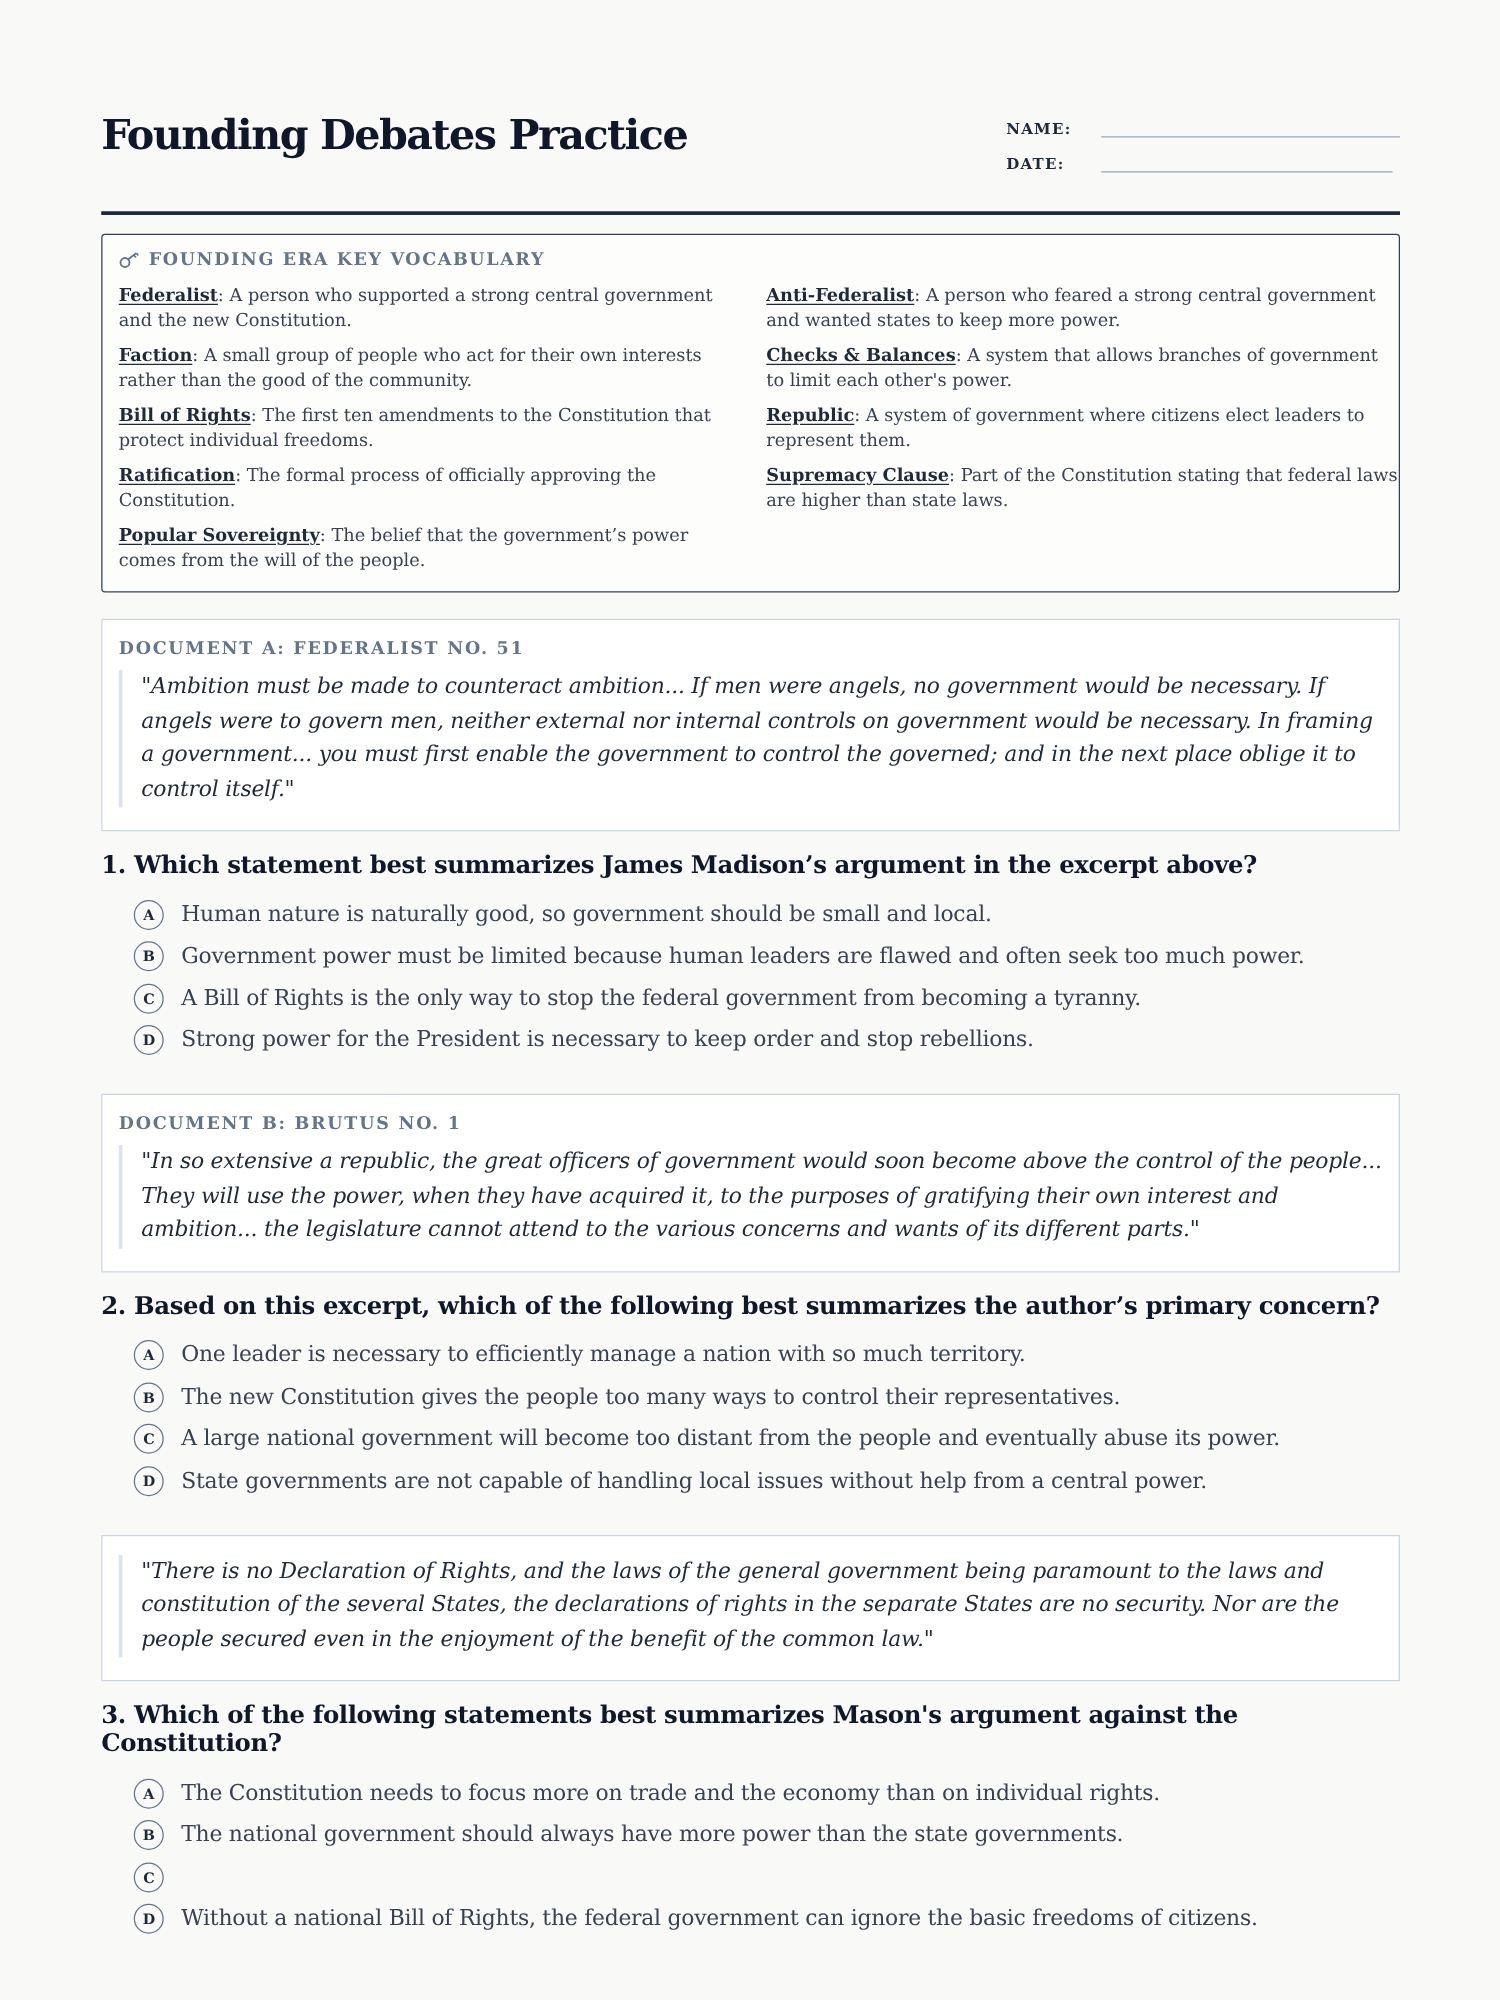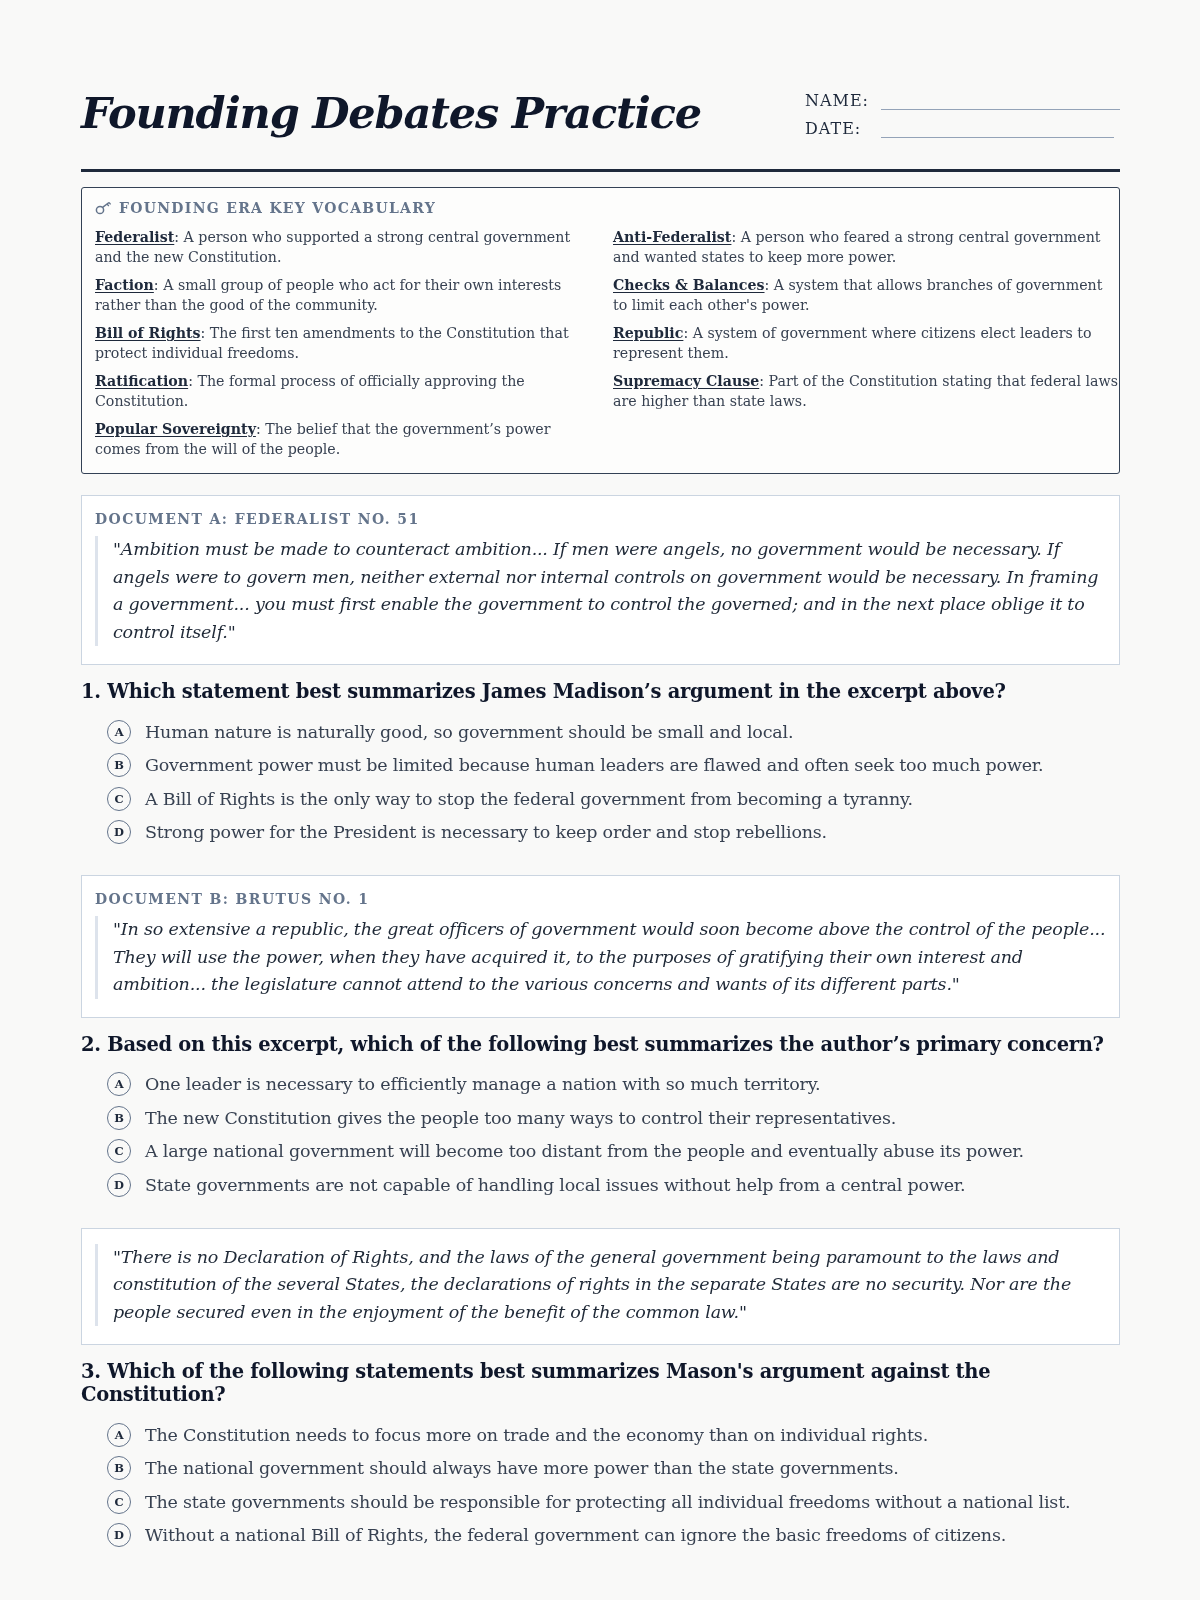--- a/index.html
+++ b/index.html
@@ -1,24 +1,24 @@
 <!DOCTYPE html>
 <html><head>
 <meta charset="utf-8">
 <style>
   * { box-sizing: border-box; margin: 0; padding: 0; }
   html, body { width: 1200px; height: 1600px; background: #f9f9f8; }
   body { font-family: "DejaVu Serif", "Liberation Serif", serif; color: #1f2937; position: relative; }
   .page { position: absolute; left: 81px; top: 0; width: 1039px; }
 
   .header { position: relative; height: 172px; }
-  .title { position: absolute; left: 0; top: 88px; font-family: "DejaVu Serif", serif; font-style: italic; font-weight: bold; font-size: 43px; letter-spacing: -1.2px; color: #0f172a; }
+  .title { position: absolute; left: 0; top: 88px; font-family: "DejaVu Serif", serif; font-weight: bold; font-size: 33px; letter-spacing: -1.2px; color: #0f172a; }
   .meta { position: absolute; right: 0; top: 82px; width: 315px; }
   .meta-row { display: flex; align-items: flex-end; height: 28px; }
-  .meta-label { font-family: "DejaVu Serif", serif; font-weight: normal; font-size: 16px; letter-spacing: 1px; color: #1e293b; width: 72px; }
+  .meta-label { font-family: "DejaVu Serif", serif; font-weight: bold; font-size: 12px; letter-spacing: 1px; color: #1e293b; width: 72px; }
   .meta-line { flex: 1; border-bottom: 1.5px solid #94a3b8; height: 16px; margin-left: 4px; }
   .meta-row.date .meta-line { margin-right: 6px; }
   .directions { position: absolute; left: 0; top: 140px; display: flex; align-items: center; font-family: "DejaVu Serif", serif; font-style: italic; font-size: 15.5px; color: #475569; white-space: nowrap; }
   .book-icon { width: 20px; height: 16px; margin-right: 10px; display: inline-block; }
   .rule { position: absolute; left: 0; right: 0; top: 169px; height: 3px; background: #1e293b; }
 
   .vocab { margin-top: 15px; border: 1.5px solid #334155; border-radius: 3px; background: #fdfdfc; padding: 12px 21px 14px 13px; }
   .vocab-head { display: flex; align-items: center; font-size: 14px; font-weight: bold; letter-spacing: 1.3px; color: #64748b; margin-bottom: 11px; }
   .key-icon { width: 18px; height: 14px; margin-right: 6px; }
   .vocab-grid { display: grid; grid-template-columns: 505px 505px; column-gap: 13px; row-gap: 8px; }
@@ -131,21 +131,20 @@
         <div class="option">
           <span class="bubble">A</span>
           <span>The Constitution needs to focus more on trade and the economy than on individual rights.</span>
         </div>
         <div class="option">
           <span class="bubble">B</span>
           <span>The national government should always have more power than the state governments.</span>
         </div>
         <div class="option">
           <span class="bubble">C</span>
-          <span>The state governments should be responsible for protecting all individual freedoms without a national list.</span>
         </div>
         <div class="option">
           <span class="bubble">D</span>
           <span>Without a national Bill of Rights, the federal government can ignore the basic freedoms of citizens.</span>
         </div>
       </div>
     </div>
 </div>
 
 </body></html>

